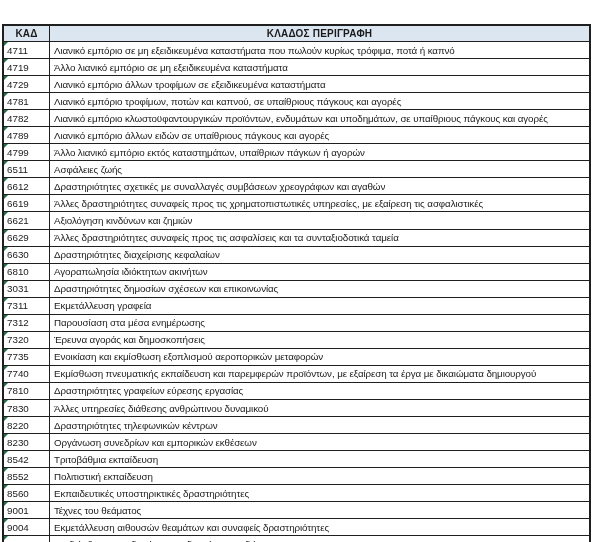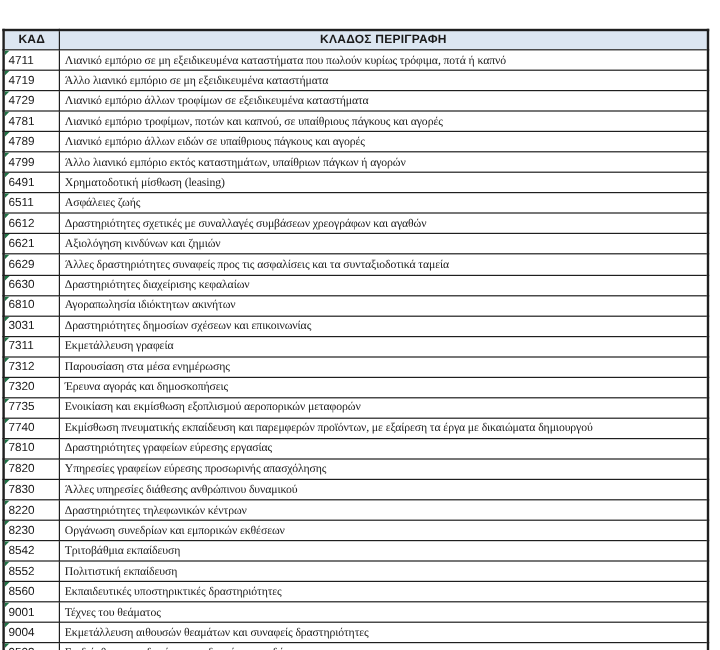--- a/index.html
+++ b/index.html
@@ -50,21 +50,20 @@
     font-size: 9.8px;
     padding: 0;
   }
   td.code-cell {
     position: relative;
     padding-left: 3px;
   }
   td.desc-cell {
     padding-left: 4px;
     letter-spacing: -0.1px;
-    font-family: Liberation Serif, serif;
   }
   .flag {
     position: absolute;
     top: 0;
     left: 0;
     width: 0;
     height: 0;
     border-top: 4px solid var(--flag);
     border-right: 4px solid transparent;
   }
@@ -115,20 +114,29 @@
   <tr>
     <td class="code-cell">
       <span class="flag"></span>
       <span class="cell-text">4781</span>
     </td>
     <td class="desc-cell">
       <span class="cell-text">Λιανικό εμπόριο τροφίμων, ποτών και καπνού, σε υπαίθριους πάγκους και αγορές</span>
     </td>
   </tr>
 
+  <tr>
+    <td class="code-cell">
+      <span class="flag"></span>
+      <span class="cell-text">4782</span>
+    </td>
+    <td class="desc-cell">
+      <span class="cell-text">Λιανικό εμπόριο κλωστοϋφαντουργικών προϊόντων, ενδυμάτων και υποδημάτων, σε υπαίθριους πάγκους και αγορές</span>
+    </td>
+  </tr>
 
   <tr>
     <td class="code-cell">
       <span class="flag"></span>
       <span class="cell-text">4789</span>
     </td>
     <td class="desc-cell">
       <span class="cell-text">Λιανικό εμπόριο άλλων ειδών σε υπαίθριους πάγκους και αγορές</span>
     </td>
   </tr>
@@ -137,29 +145,20 @@
     <td class="code-cell">
       <span class="flag"></span>
       <span class="cell-text">4799</span>
     </td>
     <td class="desc-cell">
       <span class="cell-text">Άλλο λιανικό εμπόριο εκτός καταστημάτων, υπαίθριων πάγκων ή αγορών</span>
     </td>
   </tr>
 
 
-  <tr>
-    <td class="code-cell">
-      <span class="flag"></span>
-      <span class="cell-text">6491</span>
-    </td>
-    <td class="desc-cell">
-      <span class="cell-text">Χρηματοδοτική μίσθωση (leasing)</span>
-    </td>
-  </tr>
 
   <tr>
     <td class="code-cell">
       <span class="flag"></span>
       <span class="cell-text">6511</span>
     </td>
     <td class="desc-cell">
       <span class="cell-text">Ασφάλειες ζωής</span>
     </td>
   </tr>
@@ -167,20 +166,29 @@
   <tr>
     <td class="code-cell">
       <span class="flag"></span>
       <span class="cell-text">6612</span>
     </td>
     <td class="desc-cell">
       <span class="cell-text">Δραστηριότητες σχετικές με συναλλαγές συμβάσεων χρεογράφων και αγαθών</span>
     </td>
   </tr>
 
+  <tr>
+    <td class="code-cell">
+      <span class="flag"></span>
+      <span class="cell-text">6619</span>
+    </td>
+    <td class="desc-cell">
+      <span class="cell-text">Άλλες δραστηριότητες συναφείς προς τις χρηματοπιστωτικές υπηρεσίες, με εξαίρεση τις ασφαλιστικές</span>
+    </td>
+  </tr>
 
   <tr>
     <td class="code-cell">
       <span class="flag"></span>
       <span class="cell-text">6621</span>
     </td>
     <td class="desc-cell">
       <span class="cell-text">Αξιολόγηση κινδύνων και ζημιών</span>
     </td>
   </tr>
@@ -279,29 +287,20 @@
   <tr>
     <td class="code-cell">
       <span class="flag"></span>
       <span class="cell-text">7810</span>
     </td>
     <td class="desc-cell">
       <span class="cell-text">Δραστηριότητες γραφείων εύρεσης εργασίας</span>
     </td>
   </tr>
 
-  <tr>
-    <td class="code-cell">
-      <span class="flag"></span>
-      <span class="cell-text">7820</span>
-    </td>
-    <td class="desc-cell">
-      <span class="cell-text">Υπηρεσίες γραφείων εύρεσης προσωρινής απασχόλησης</span>
-    </td>
-  </tr>
 
   <tr>
     <td class="code-cell">
       <span class="flag"></span>
       <span class="cell-text">7830</span>
     </td>
     <td class="desc-cell">
       <span class="cell-text">Άλλες υπηρεσίες διάθεσης ανθρώπινου δυναμικού</span>
     </td>
   </tr>

